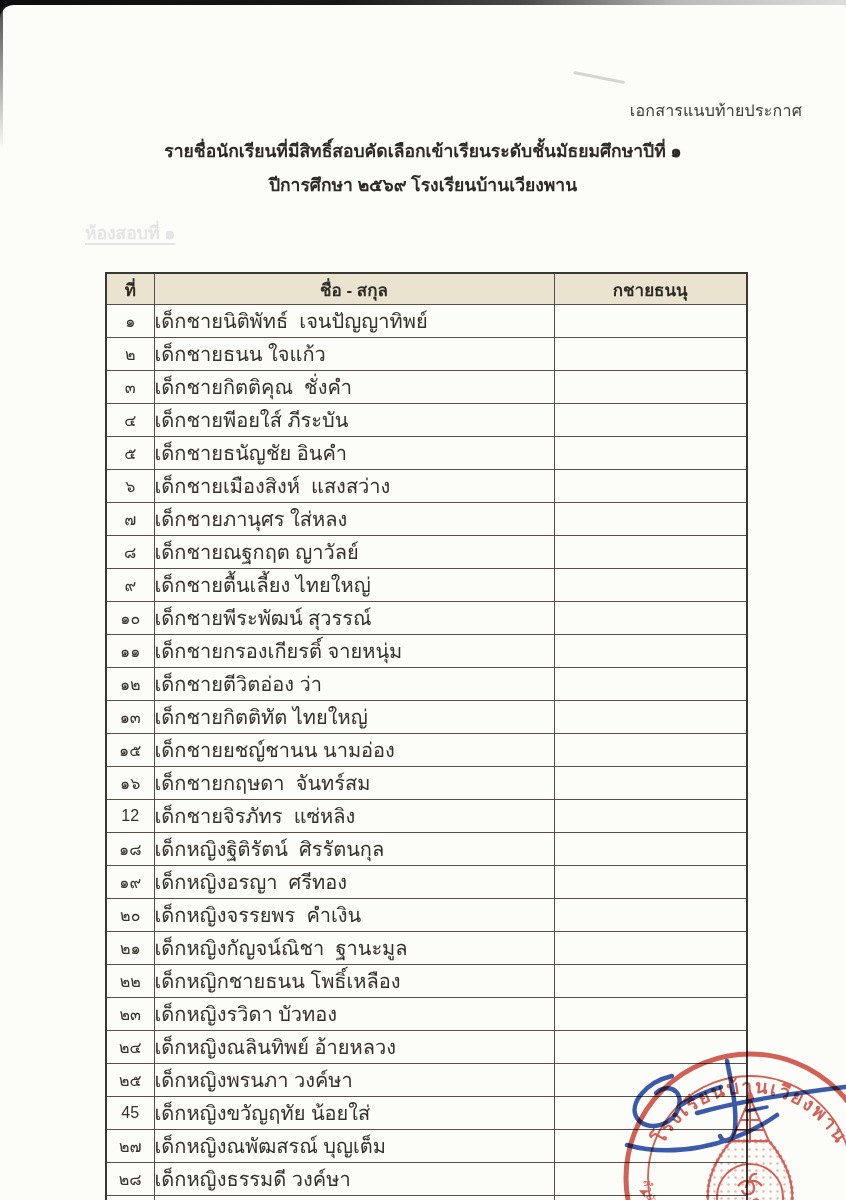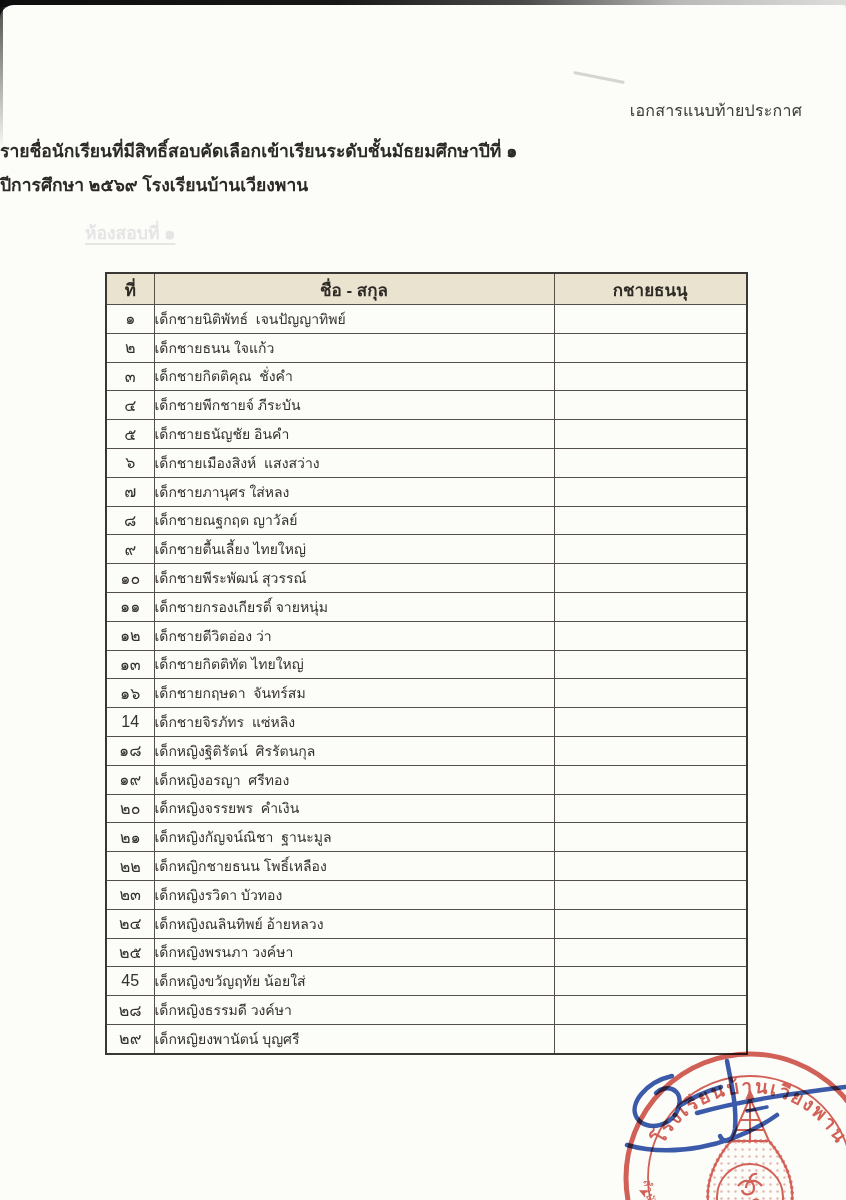--- a/index.html
+++ b/index.html
@@ -27,21 +27,21 @@
   .smudge{
     position:absolute;left:573px;top:76px;width:52px;height:3px;
     background:#b5b5b2;opacity:.55;transform:rotate(11deg);border-radius:2px;
   }
   .corner-note{
     position:absolute;top:98px;right:44px;
     font-size:16px;color:#3b3a38;letter-spacing:.2px;margin-left:20px;
   }
   .title-block{
     position:absolute;top:134px;left:0;right:0;
-    font-size:17.5px;font-weight:bold;
+    text-align:center;font-size:17.5px;font-weight:bold;
     color:#2c2a27;line-height:34px;
   }
   .room-label{
     position:absolute;top:219px;left:85px;
     font-size:17.5px;font-weight:bold;color:#e5e5e5;
     text-decoration:underline;text-underline-offset:4px;
     text-decoration-thickness:1.5px;
   }
   table.student-table{
     position:absolute;top:272px;left:105px;width:641px;
@@ -52,21 +52,21 @@
     border:1px solid #55514a;
     padding:0;margin:0;overflow:hidden;
   }
   table.student-table{border:2px solid #3a3834;}
   table.student-table thead th{
     height:30px;background:#eae3d0;
     font-size:17px;font-weight:bold;color:#2e2b26;
   }
   table.student-table tbody td{height:27.8px;}
   td.c-no{text-align:center;font-size:16px;}
-  td.c-name{font-size:14px;padding-left:9px;white-space:pre;}
+  td.c-name{font-size:20px;padding-left:9px;white-space:pre;}
   td.c-remark{}
   .stamp{
     position:absolute;left:620px;top:1048px;width:260px;height:260px;
     mix-blend-mode:multiply;opacity:.85;
   }
   .signature{
     position:absolute;left:608px;top:1052px;width:240px;height:110px;
     mix-blend-mode:multiply;opacity:.92;
   }
 </style>
@@ -112,21 +112,21 @@
           <td class="c-name">เด็กชายธนน ใจแก้ว</td>
           <td class="c-remark"></td>
         </tr>
         <tr>
           <td class="c-no">๓</td>
           <td class="c-name">เด็กชายกิตติคุณ  ชั่งคำ</td>
           <td class="c-remark"></td>
         </tr>
         <tr>
           <td class="c-no">๔</td>
-          <td class="c-name">เด็กชายพีกชายจ์ ภีระบัน</td>
+          <td class="c-name">เด็กชายพีอยใส์ ภีระบัน</td>
           <td class="c-remark"></td>
         </tr>
         <tr>
           <td class="c-no">๕</td>
           <td class="c-name">เด็กชายธนัญชัย อินคำ</td>
           <td class="c-remark"></td>
         </tr>
         <tr>
           <td class="c-no">๖</td>
           <td class="c-name">เด็กชายเมืองสิงห์  แสงสว่าง</td>
@@ -161,26 +161,31 @@
           <td class="c-no">๑๒</td>
           <td class="c-name">เด็กชายตีวิตอ่อง ว่า</td>
           <td class="c-remark"></td>
         </tr>
         <tr>
           <td class="c-no">๑๓</td>
           <td class="c-name">เด็กชายกิตติทัต ไทยใหญ่</td>
           <td class="c-remark"></td>
         </tr>
         <tr>
+          <td class="c-no">๑๕</td>
+          <td class="c-name">เด็กชายยชญ์ชานน นามอ่อง</td>
+          <td class="c-remark"></td>
+        </tr>
+        <tr>
           <td class="c-no">๑๖</td>
           <td class="c-name">เด็กชายกฤษดา  จันทร์สม</td>
           <td class="c-remark"></td>
         </tr>
         <tr>
-          <td class="c-no">14</td>
+          <td class="c-no">12</td>
           <td class="c-name">เด็กชายจิรภัทร  แซ่หลิง</td>
           <td class="c-remark"></td>
         </tr>
         <tr>
           <td class="c-no">๑๘</td>
           <td class="c-name">เด็กหญิงฐิติรัตน์  ศิรรัตนกุล</td>
           <td class="c-remark"></td>
         </tr>
         <tr>
           <td class="c-no">๑๙</td>
@@ -213,20 +218,25 @@
           <td class="c-remark"></td>
         </tr>
         <tr>
           <td class="c-no">๒๕</td>
           <td class="c-name">เด็กหญิงพรนภา วงค์ษา</td>
           <td class="c-remark"></td>
         </tr>
         <tr>
           <td class="c-no">45</td>
           <td class="c-name">เด็กหญิงขวัญฤทัย น้อยใส่</td>
+          <td class="c-remark"></td>
+        </tr>
+        <tr>
+          <td class="c-no">๒๗</td>
+          <td class="c-name">เด็กหญิงณพัฒสรณ์ บุญเต็ม</td>
           <td class="c-remark"></td>
         </tr>
         <tr>
           <td class="c-no">๒๘</td>
           <td class="c-name">เด็กหญิงธรรมดี วงค์ษา</td>
           <td class="c-remark"></td>
         </tr>
         <tr>
           <td class="c-no">๒๙</td>
           <td class="c-name">เด็กหญิยงพานัตน์ บุญศรี</td>

